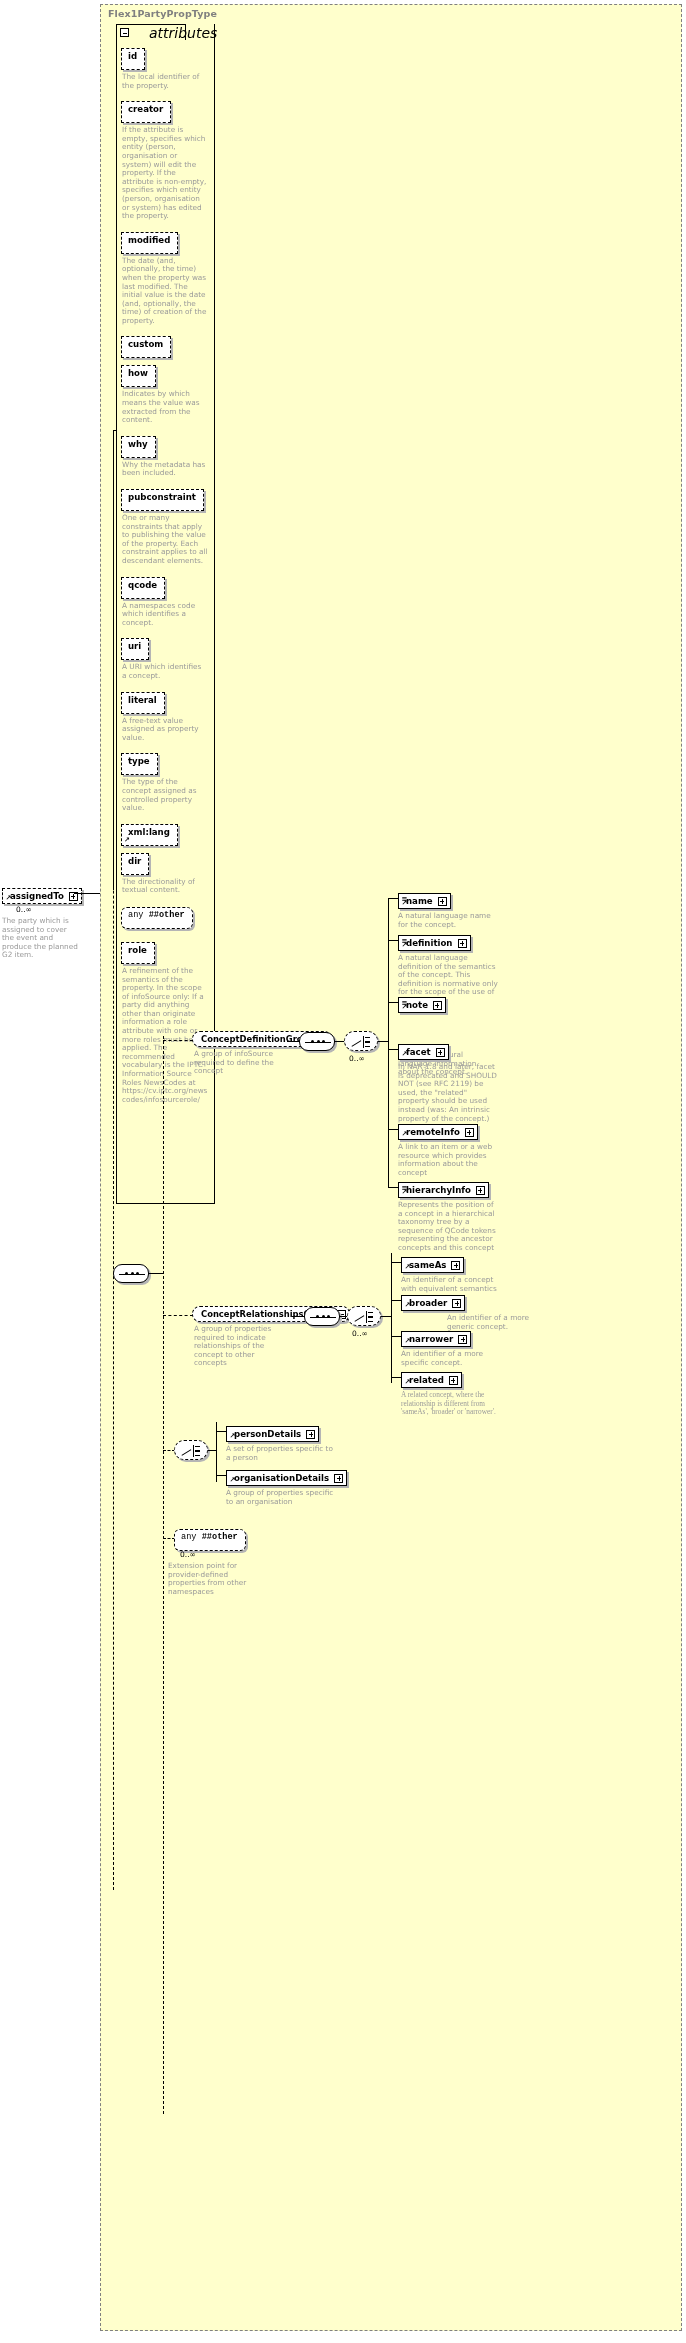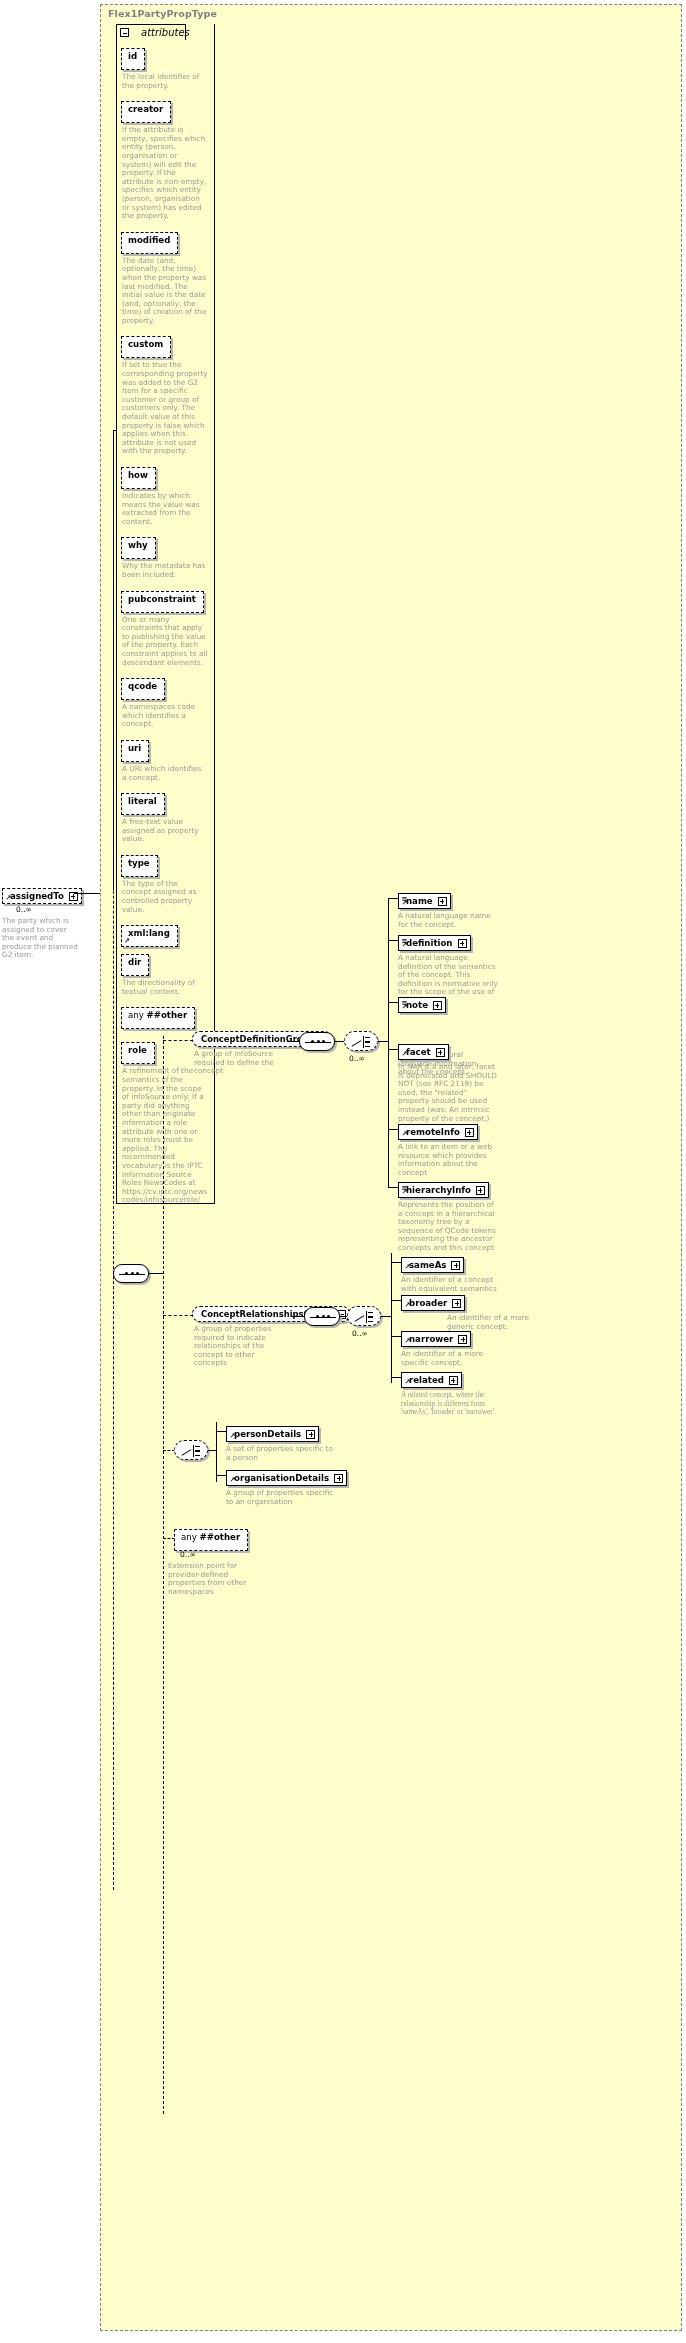--- a/index.html
+++ b/index.html
@@ -50,23 +50,23 @@
     width: 70px;
     background: #ffffcc;
     border: 1px solid #000;
     border-bottom: none;
     display: flex;
     align-items: center;
     padding-left: 3px;
   }
   .attr-tab .lbl {
     font-style: italic;
-    font-size: 10px;
+    font-size: 14px;
     color: #000;
-    margin-left: 12px;
+    margin-left: 20px;
   }
   .expander {
     width: 9px; height: 9px;
     border: 1px solid #000;
     background: #fff;
     position: relative;
     flex: 0 0 auto;
     display: inline-block;
   }
   .expander::before {
@@ -96,22 +96,23 @@
     background: #fff;
     padding: 2px 7px 8px 6px;
     font-size: 8.6px;
     font-weight: bold;
     color: #000;
     box-shadow: 2px 2px 0 #b5b5b5;
     position: relative;
     white-space: nowrap;
   }
   .attr-chip.any {
-    border-radius: 1px;
+    border-radius: 6px;
     font-weight: normal;
+    font-family: Liberation Mono, monospace;
   }
   .attr-chip.any b { font-weight: bold; }
   .attr-chip .arrow {
     position: absolute;
     left: 2px; bottom: 1px;
     font-size: 7px;
     line-height: 7px;
     color: #000;
   }
   .attr-desc {
@@ -288,21 +289,21 @@
   <div class="attr-panel" style="height: 1179.69px;"></div>
   <div class="attr-tab">
     <span class="expander"></span>
     <span class="lbl">attributes</span>
   </div>
 
   <div class="attr-list" id="attr-list">
       <div class="attr-item"><div class="attr-chip"><span>id</span></div><div class="attr-desc">The local identifier of the property.</div></div>
       <div class="attr-item"><div class="attr-chip"><span>creator</span></div><div class="attr-desc">If the attribute is empty, specifies which entity (person, organisation or system) will edit the property. If the attribute is non-empty, specifies which entity (person, organisation or system) has edited the property.</div></div>
       <div class="attr-item"><div class="attr-chip"><span>modified</span></div><div class="attr-desc">The date (and, optionally, the time) when the property was last modified. The initial value is the date (and, optionally, the time) of creation of the property.</div></div>
-      <div class="attr-item"><div class="attr-chip"><span>custom</span></div><div class="attr-desc">If set to true the corresponding property was added to the G2 Item for a specific customer or group of customers only. The default value of this property is false which applies when this attribute is not used with the property.</div></div>
+      <div class="attr-item"><div class="attr-chip"><span>custom</span></div></div>
       <div class="attr-item"><div class="attr-chip"><span>how</span></div><div class="attr-desc">Indicates by which means the value was extracted from the content.</div></div>
       <div class="attr-item"><div class="attr-chip"><span>why</span></div><div class="attr-desc">Why the metadata has been included.</div></div>
       <div class="attr-item"><div class="attr-chip"><span>pubconstraint</span></div><div class="attr-desc">One or many constraints that apply to publishing the value of the property. Each constraint applies to all descendant elements.</div></div>
       <div class="attr-item"><div class="attr-chip"><span>qcode</span></div><div class="attr-desc">A namespaces code which identifies a concept.</div></div>
       <div class="attr-item"><div class="attr-chip"><span>uri</span></div><div class="attr-desc">A URI which identifies a concept.</div></div>
       <div class="attr-item"><div class="attr-chip"><span>literal</span></div><div class="attr-desc">A free-text value assigned as property value.</div></div>
       <div class="attr-item"><div class="attr-chip"><span>type</span></div><div class="attr-desc">The type of the concept assigned as controlled property value.</div></div>
       <div class="attr-item"><div class="attr-chip"><span class="arrow">↗</span><span>xml:lang</span></div></div>
       <div class="attr-item"><div class="attr-chip"><span>dir</span></div><div class="attr-desc">The directionality of textual content.</div></div>
       <div class="attr-item"><div class="attr-chip any"><span>any </span><b>##other</b></div><div style="height: 6px;"></div></div>

